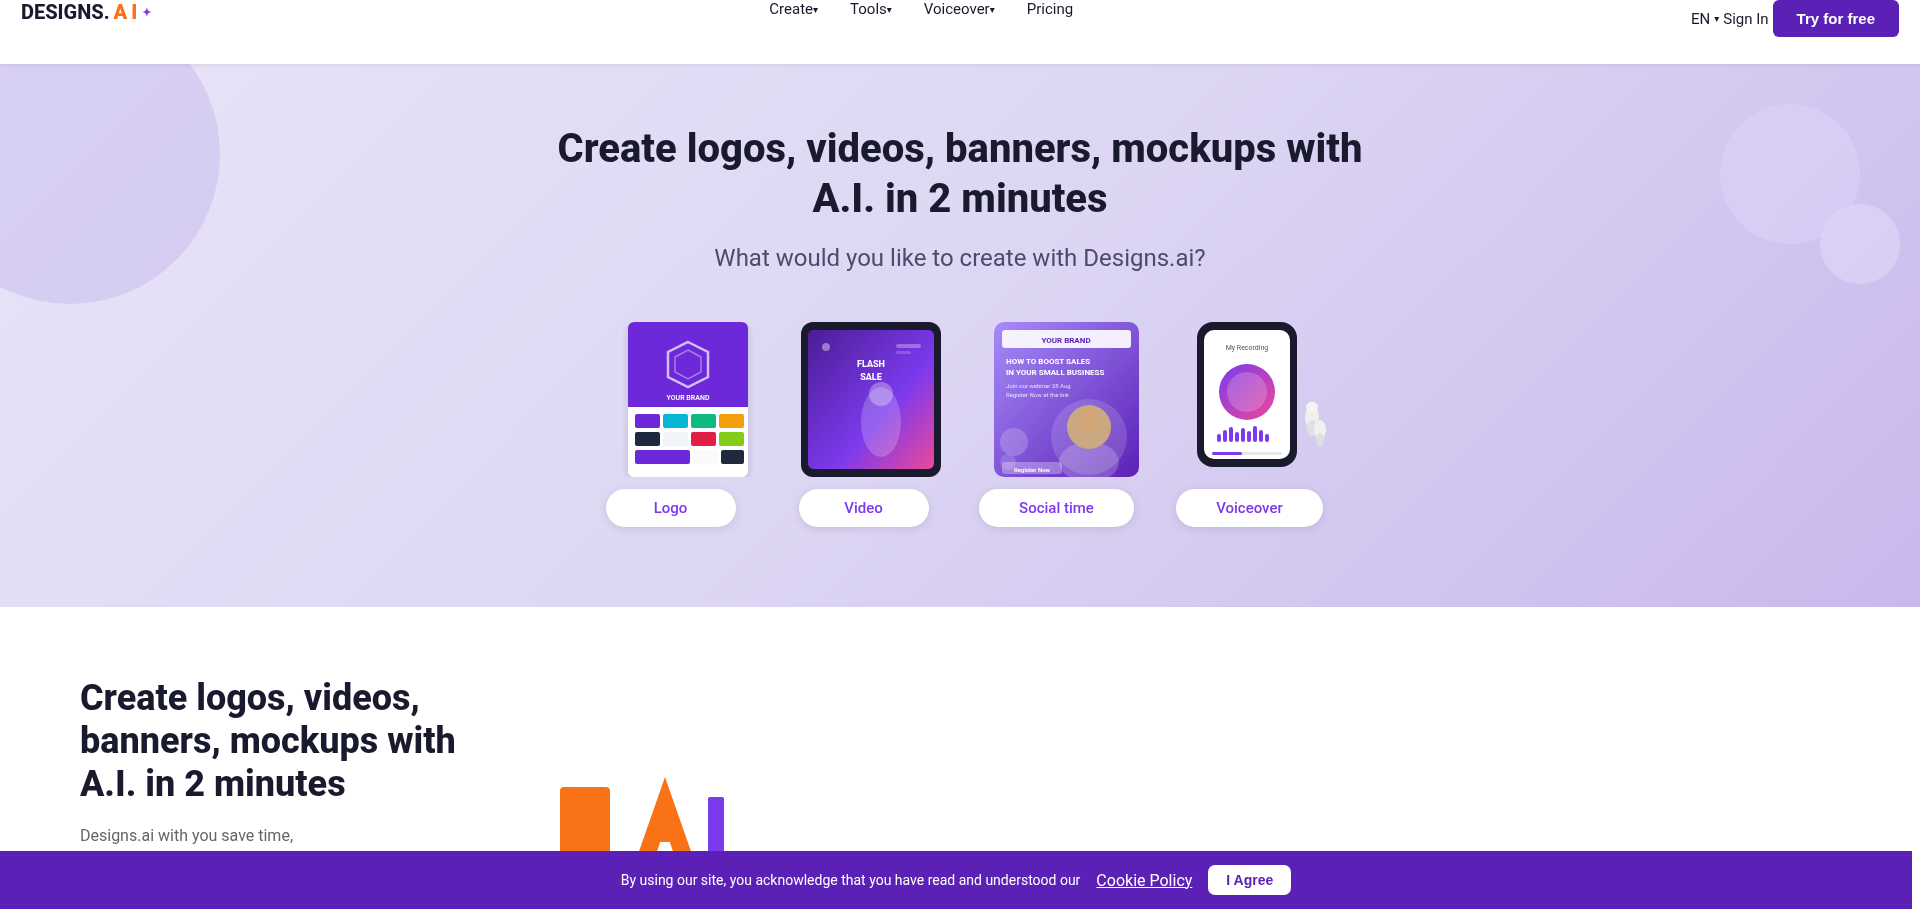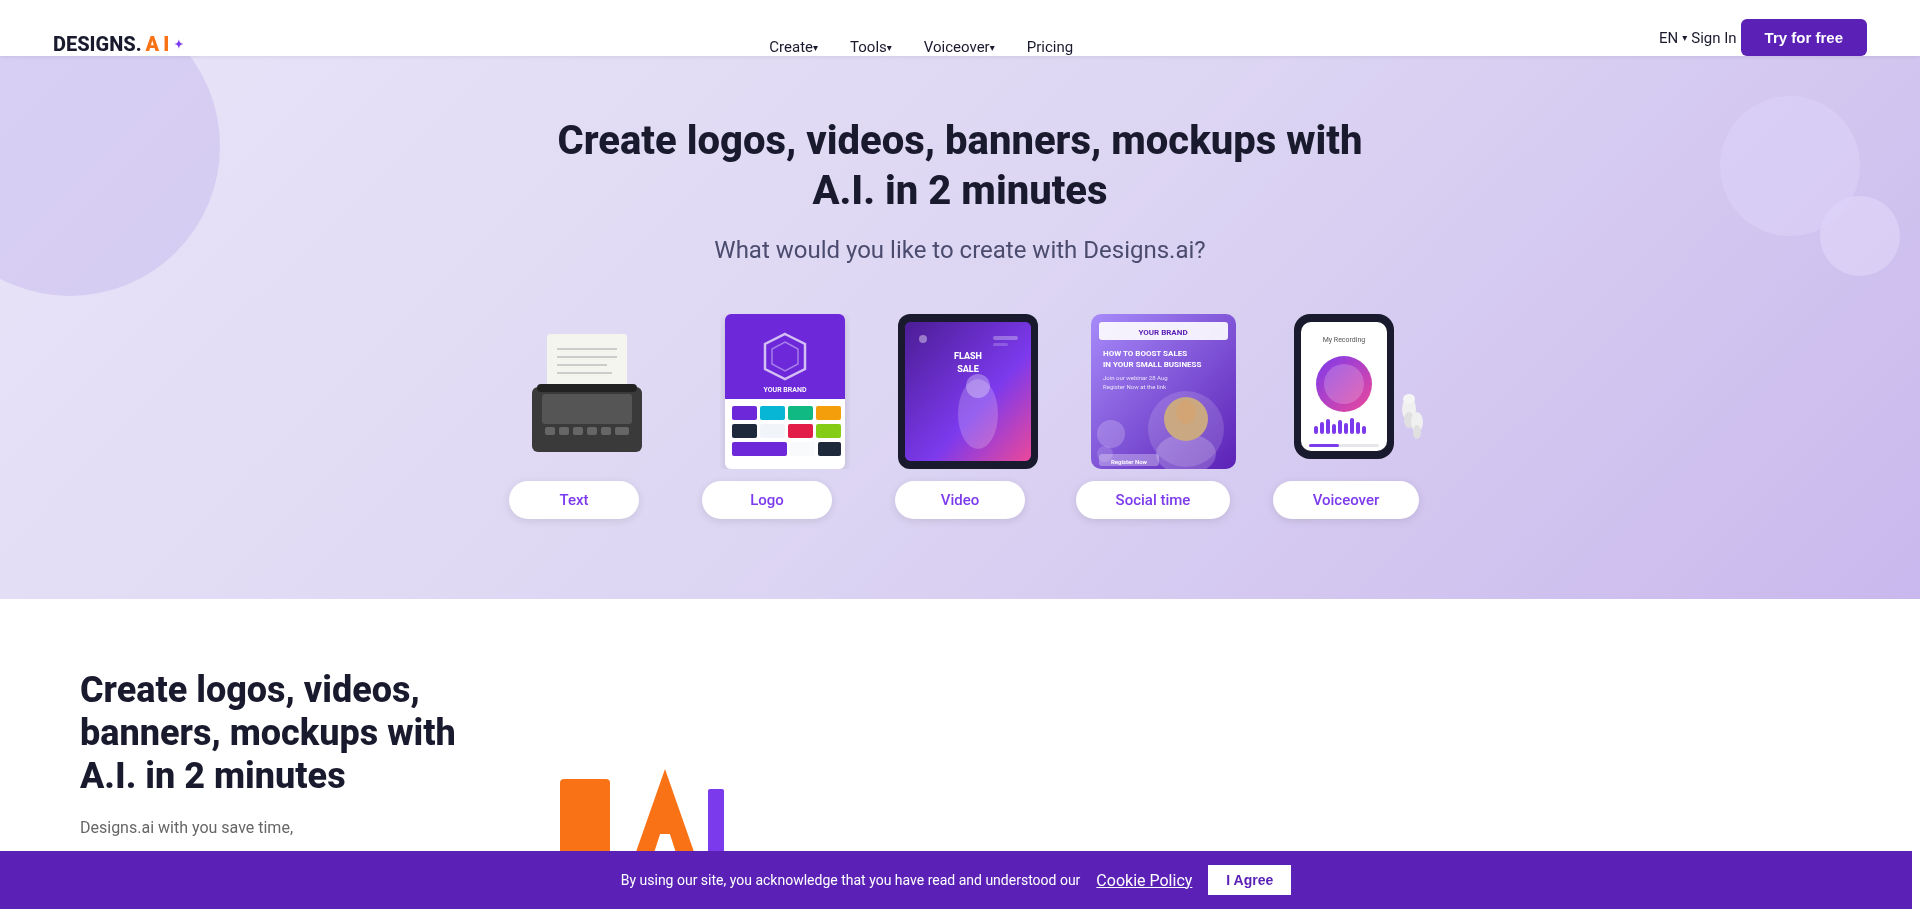--- a/index.html
+++ b/index.html
@@ -1,21 +1,21 @@
 <!DOCTYPE html>
 <html><head>
   <meta charset="utf-8">
   <style>
     * { margin: 0; padding: 0; box-sizing: border-box; }
     body { font-family: -apple-system, BlinkMacSystemFont, 'Segoe UI', Roboto, sans-serif; overflow-x: hidden; }
 
     
     nav {
-      display: flex; align-items: flex-end; justify-content: space-between;
-      padding: 0 53px; height: 56px; background: #fff;
+      display: flex; align-items: flex-start; justify-content: space-between;
+      padding: 0 21px; height: 64px; background: #fff;
       box-shadow: 0 1px 4px rgba(0,0,0,0.08); position: relative; z-index: 10;
     }
     .nav-logo { display: flex; align-items: center; gap: 4px; font-weight: 800; font-size: 20px; color: #1a1a2e; }
     .nav-links { display: flex; align-items: center; gap: 32px; }
     .nav-link { font-size: 15px; color: #1a1a2e; cursor: pointer; display: flex; align-items: center; text-decoration: none; }
     .nav-right { display: flex; align-items: center; gap: 4px; }
     .lang-selector { font-size: 15px; color: #1a1a2e; cursor: pointer; display: flex; align-items: center; gap: 4px; }
     .sign-in { font-size: 15px; color: #1a1a2e; cursor: pointer; text-decoration: none; }
     .try-free-btn {
       background: #5b21b6; color: #fff; border: none; border-radius: 6px;
@@ -92,21 +92,21 @@
       position: fixed; bottom: 0; left: 0; right: 8px;
       background: #5b21b6; color: #fff;
       display: flex; align-items: center; justify-content: center;
       gap: 16px; padding: 14px 40px;
       z-index: 100;
     }
     .cookie-text { font-size: 14px; }
     .cookie-link { color: #fff; text-decoration: underline; }
     .cookie-agree-btn {
       background: #fff; color: #5b21b6;
-      border: none; border-radius: 0;
+      border: none; border-radius: 7px;
       padding: 7px 18px; font-size: 14px; font-weight: 600; cursor: pointer;
     }
 
     .chevron { font-size: 10px; }
   </style>
 </head>
 <body>
 
 <nav>
   <div class="nav-logo">
@@ -142,46 +142,20 @@
   </div>
 </nav>
 
 <section class="hero">
   <div class="hero-circle2"></div>
   <h1>Create logos, videos, banners, mockups with A.I. in 2 minutes</h1>
   <p>What would you like to create with Designs.ai?</p>
 
   <div class="tool-cards">
 
-    <div class="tool-card">
-      <div class="card-image">
-
-        <svg width="140" height="140" viewBox="0 0 140 140">
-
-          <rect x="30" y="5" width="80" height="60" rx="3" fill="#f5f5f0"></rect>
-          <line x1="40" y1="20" x2="100" y2="20" stroke="#ccc" stroke-width="2"></line>
-          <line x1="40" y1="28" x2="100" y2="28" stroke="#ccc" stroke-width="2"></line>
-          <line x1="40" y1="36" x2="90" y2="36" stroke="#ccc" stroke-width="2"></line>
-          <line x1="40" y1="44" x2="95" y2="44" stroke="#ccc" stroke-width="2"></line>
-
-          <rect x="15" y="58" width="110" height="65" rx="6" fill="#3a3a3a"></rect>
-          <rect x="25" y="65" width="90" height="30" rx="3" fill="#555"></rect>
-
-          <rect x="28" y="98" width="10" height="8" rx="2" fill="#666"></rect>
-          <rect x="42" y="98" width="10" height="8" rx="2" fill="#666"></rect>
-          <rect x="56" y="98" width="10" height="8" rx="2" fill="#666"></rect>
-          <rect x="70" y="98" width="10" height="8" rx="2" fill="#666"></rect>
-          <rect x="84" y="98" width="10" height="8" rx="2" fill="#666"></rect>
-          <rect x="98" y="98" width="14" height="8" rx="2" fill="#666"></rect>
-
-          <rect x="20" y="55" width="100" height="8" rx="4" fill="#222"></rect>
-        </svg>
-      </div>
-      <div class="card-label">Text</div>
-    </div>
 
     <div class="tool-card">
       <div class="card-image">
         <svg width="130" height="155" viewBox="0 0 130 155">
 
           <rect x="5" y="0" width="120" height="155" rx="6" fill="#fff" filter="url(#shadow)"></rect>
           <defs>
             <filter id="shadow" x="-10%" y="-10%" width="120%" height="120%">
               <feDropShadow dx="0" dy="3" stdDeviation="4" flood-opacity="0.15"></feDropShadow>
             </filter>

